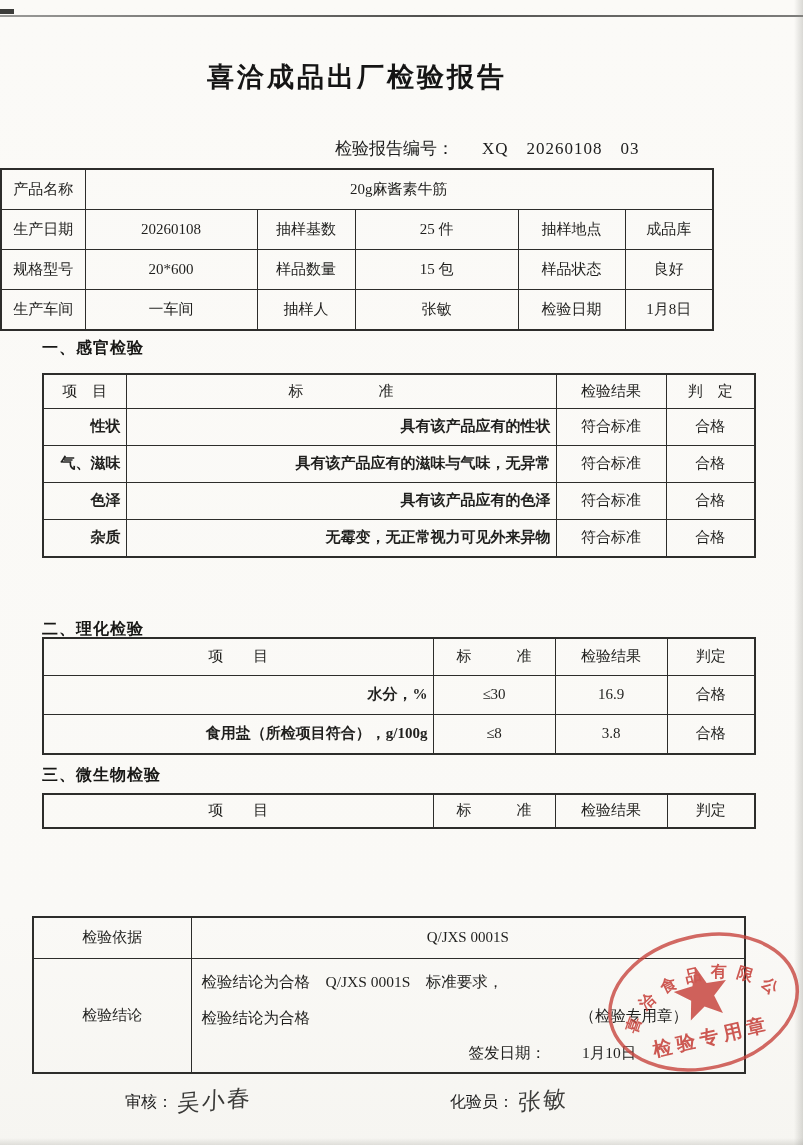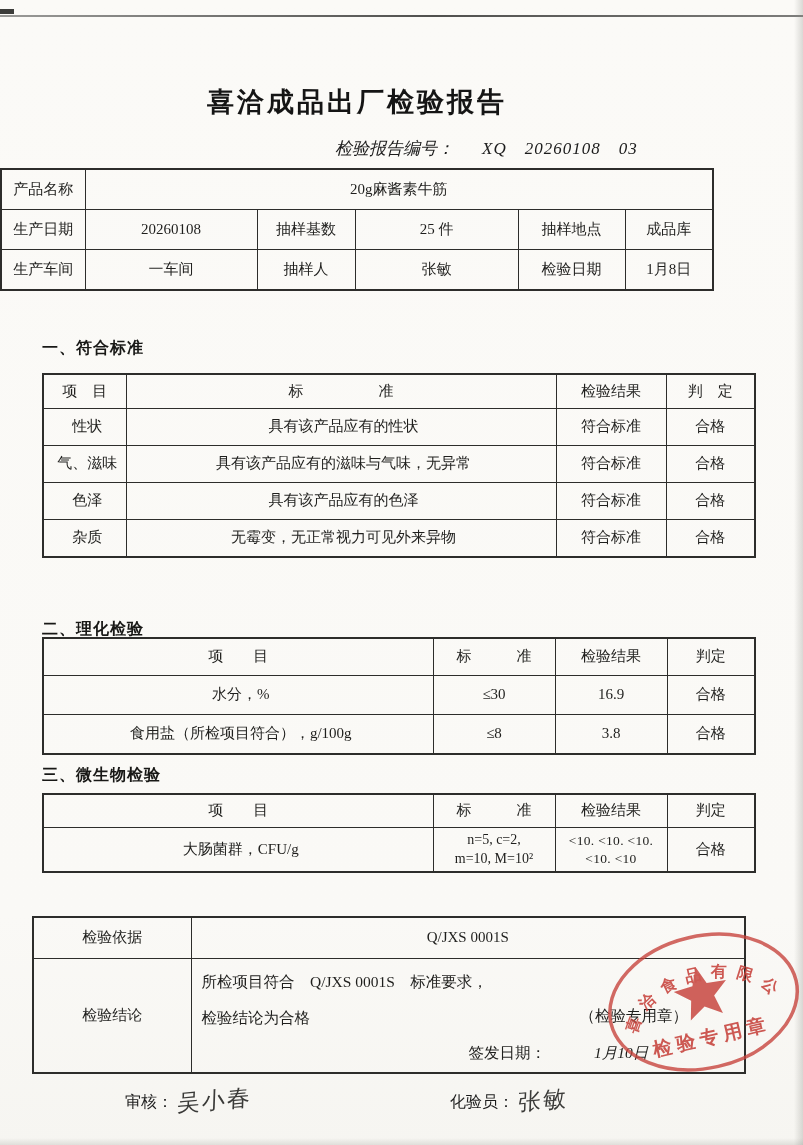--- a/index.html
+++ b/index.html
@@ -20,31 +20,30 @@
   .edge-right {
     position:absolute; top:0; right:0; width:9px; height:100%;
     background:linear-gradient(90deg, rgba(140,140,134,0), rgba(140,140,134,0.30));
   }
   .edge-bottom {
     position:absolute; bottom:0; left:0; width:100%; height:7px;
     background:linear-gradient(180deg, rgba(140,140,134,0), rgba(140,140,134,0.22));
   }
 
   .title {
-    position:absolute; top:84px; left:0; width:714px;
+    position:absolute; top:59px; left:0; width:714px;
     text-align:center;
     font-family:"Liberation Sans", sans-serif;
     font-weight:bold; font-size:27px; letter-spacing:3px;
     color:#151515;
   }
   .repno {
     position:absolute; top:137px; left:0; width:714px;
     font-size:17px; padding-left:335px; box-sizing:border-box;
     white-space:nowrap;
-    font-style:italic;
   }
   .repno .val { margin-left:28px; letter-spacing:1px; }
 
   table { border-collapse:collapse; table-layout:fixed; width:714px; background:transparent; }
   table { border:2px solid #2d2d2b; }
   td {
     border:1px solid #2d2d2b;
     font-size:15px; text-align:center; padding:0 5px;
     overflow:hidden; line-height:1.3; color:#1f1f1d;
   }
@@ -64,30 +63,30 @@
   .t-physico td.hd { height:36px; }
   .t-physico td.r  { height:38px; }
   .h-micro { top:765px; }
   .t-micro { position:absolute; top:793px; left:0; }
   .t-micro td.hd { height:32px; }
   .t-micro td.r1 { height:44px; }
   .t-micro td.r2 { height:43px; }
   .t-tail { position:absolute; top:916px; left:0; }
   .t-tail td.basis { height:40px; }
   .t-tail td.concl { height:113px; }
-  .cell-left { text-align:center; padding-left:10px; }
+  .cell-left { text-align:right; padding-left:10px;font-weight:bold; }
   .std2 { font-size:14px; line-height:1.3; }
   .res-small { font-size:13.5px; letter-spacing:0.3px; }
 
   .concl-cell { position:relative; text-align:left; vertical-align:top; }
   .concl-line1 { position:absolute; top:13px; left:10px; font-size:15.5px; white-space:nowrap; }
   .concl-line2 { position:absolute; top:49px; left:10px; font-size:15.5px; white-space:nowrap; }
   .concl-stamp-note { position:absolute; top:47px; left:388px; font-size:15.5px; white-space:nowrap; }
   .concl-issue { position:absolute; top:84px; left:277px; font-size:15.5px; white-space:nowrap; }
-  .concl-issue .val { margin-left:48px;font-style:italic; }
+  .concl-issue .val { margin-left:36px; }
 
   .footer { position:absolute; top:1084px; left:42px; width:714px; font-size:16px; }
   .footer .grp { position:absolute; top:0; white-space:nowrap; }
   .footer .g1 { left:83px; }
   .footer .g2 { left:408px; }
   .handwrite {
     display:inline-block;
     font-family:"Liberation Sans", sans-serif;
     font-size:23px; color:#3a3a38;
     transform:rotate(-5deg) skewX(-7deg) translateY(1px);
@@ -131,31 +130,39 @@
     </tr>
     <tr>
       <td>生产日期</td>
       <td>20260108</td>
       <td>抽样基数</td>
       <td>25 件</td>
       <td>抽样地点</td>
       <td>成品库</td>
     </tr>
     <tr>
+      <td>规格型号</td>
+      <td>20*600</td>
+      <td>样品数量</td>
+      <td>15 包</td>
+      <td>样品状态</td>
+      <td>良好</td>
+    </tr>
+    <tr>
       <td>生产车间</td>
       <td>一车间</td>
       <td>抽样人</td>
       <td>张敏</td>
       <td>检验日期</td>
       <td>1月8日</td>
     </tr>
   </tbody>
     </table>
 
-  <div class="sec-head h-sensory content-x" style="left:42px">一、符合标准</div>
+  <div class="sec-head h-sensory content-x" style="left:42px">一、感官检验</div>
 
   <table class="t-sensory" style="left:42px">
     <colgroup>
         <col style="width:83px">
         <col style="width:430px">
         <col style="width:110px">
         <col>
       </colgroup>
     <tbody>
         <tr>
@@ -231,46 +238,37 @@
         <col style="width:112px">
         <col>
       </colgroup>
     <tbody>
         <tr>
       <td class="hd">项　　目</td>
       <td class="hd">标　　　准</td>
       <td class="hd">检验结果</td>
       <td class="hd">判定</td>
     </tr>
-    <tr>
-      <td class="r2 cell-left">大肠菌群，CFU/g</td>
-      <td class="r2 std2">
-        <div>n=5, c=2,</div>
-        <div>m=10, M=10²</div>
-      </td>
-      <td class="r2 res-small">&lt;10. &lt;10. &lt;10. &lt;10. &lt;10</td>
-      <td class="r2">合格</td>
-    </tr>
   </tbody>
     </table>
 
   <table class="t-tail" style="left:32px">
     <colgroup>
         <col style="width:158px">
         <col>
       </colgroup>
     <tbody>
         <tr>
       <td class="basis">检验依据</td>
       <td class="basis">Q/JXS 0001S</td>
     </tr>
     <tr>
       <td class="concl">检验结论</td>
       <td class="concl concl-cell">
-        <div class="concl-line1">所检项目符合　Q/JXS 0001S　标准要求，</div>
+        <div class="concl-line1">检验结论为合格　Q/JXS 0001S　标准要求，</div>
         <div class="concl-line2">检验结论为合格</div>
         <div class="concl-stamp-note">（检验专用章）</div>
         <div class="concl-issue">
           <span>签发日期：</span><span class="val">1月10日</span>
         </div>
       </td>
     </tr>
   </tbody>
     </table>
 

